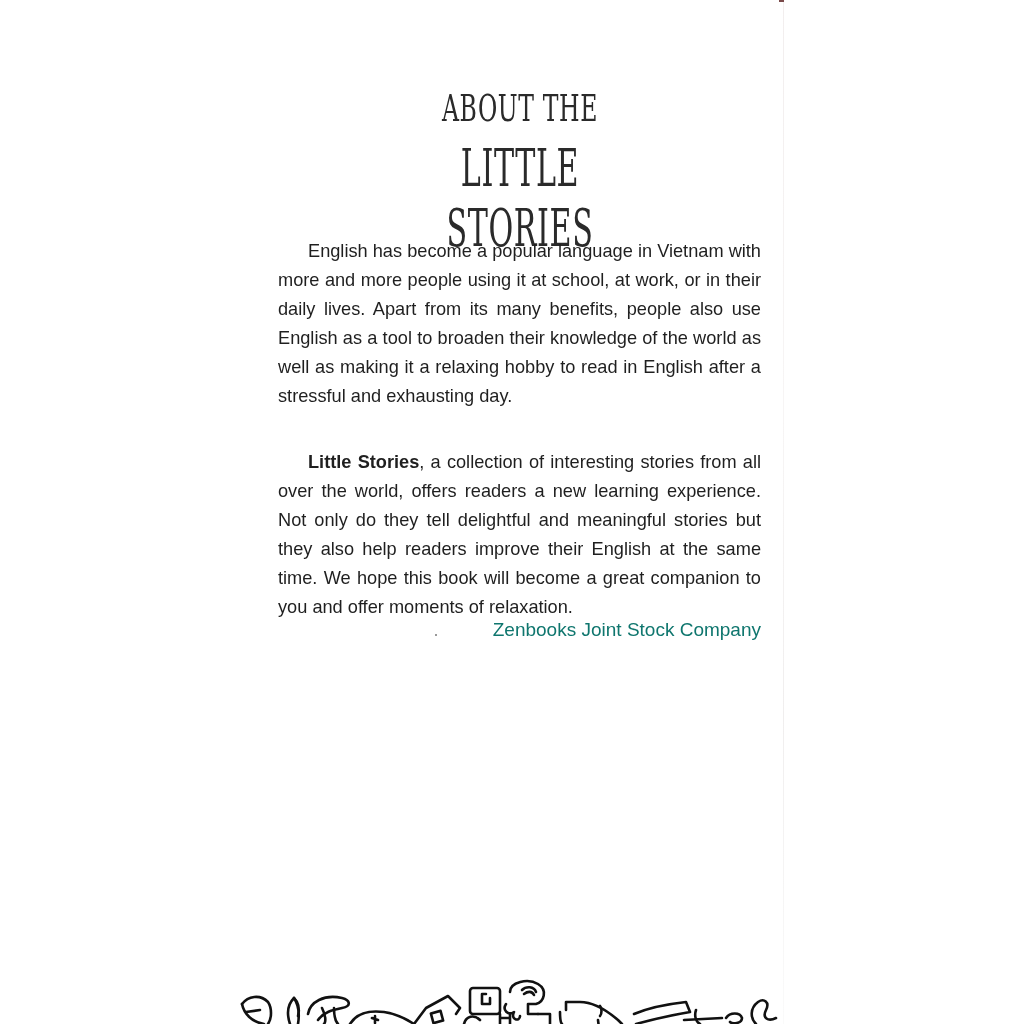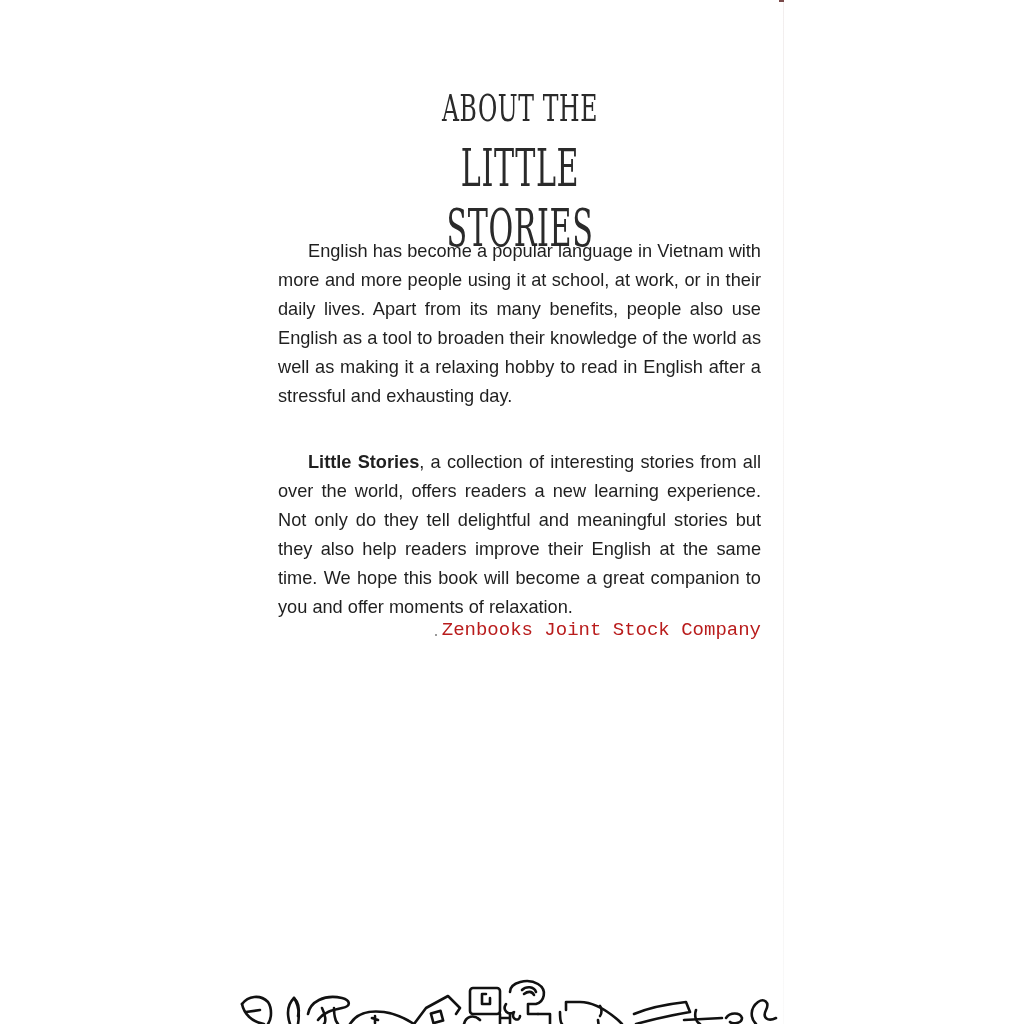--- a/index.html
+++ b/index.html
@@ -76,24 +76,24 @@
       margin: 0;
       text-indent: 30px;
     }
     .para-1 { top: 237px; }
     .para-2 { top: 448px; }
     .bold-term { font-weight: bold; }
     .signature {
       position: absolute;
       top: 615px;
       right: 263px;
-      font-family: Liberation Mono, monospace;
+      font-family: Liberation Sans, sans-serif;
       font-size: 19px;
       line-height: 30px;
-      color: #b91c1c;
+      color: #0f766e;
     }
     .sig-dot {
       position: absolute;
       left: 435px;
       top: 634px;
       width: 2px;
       height: 2px;
       background: #777;
       border-radius: 50%;
     }

